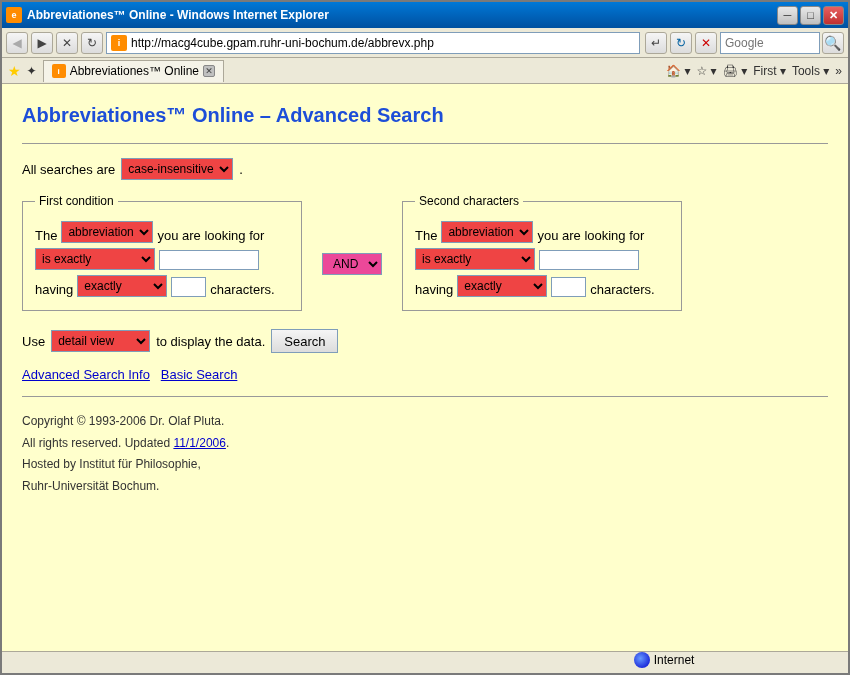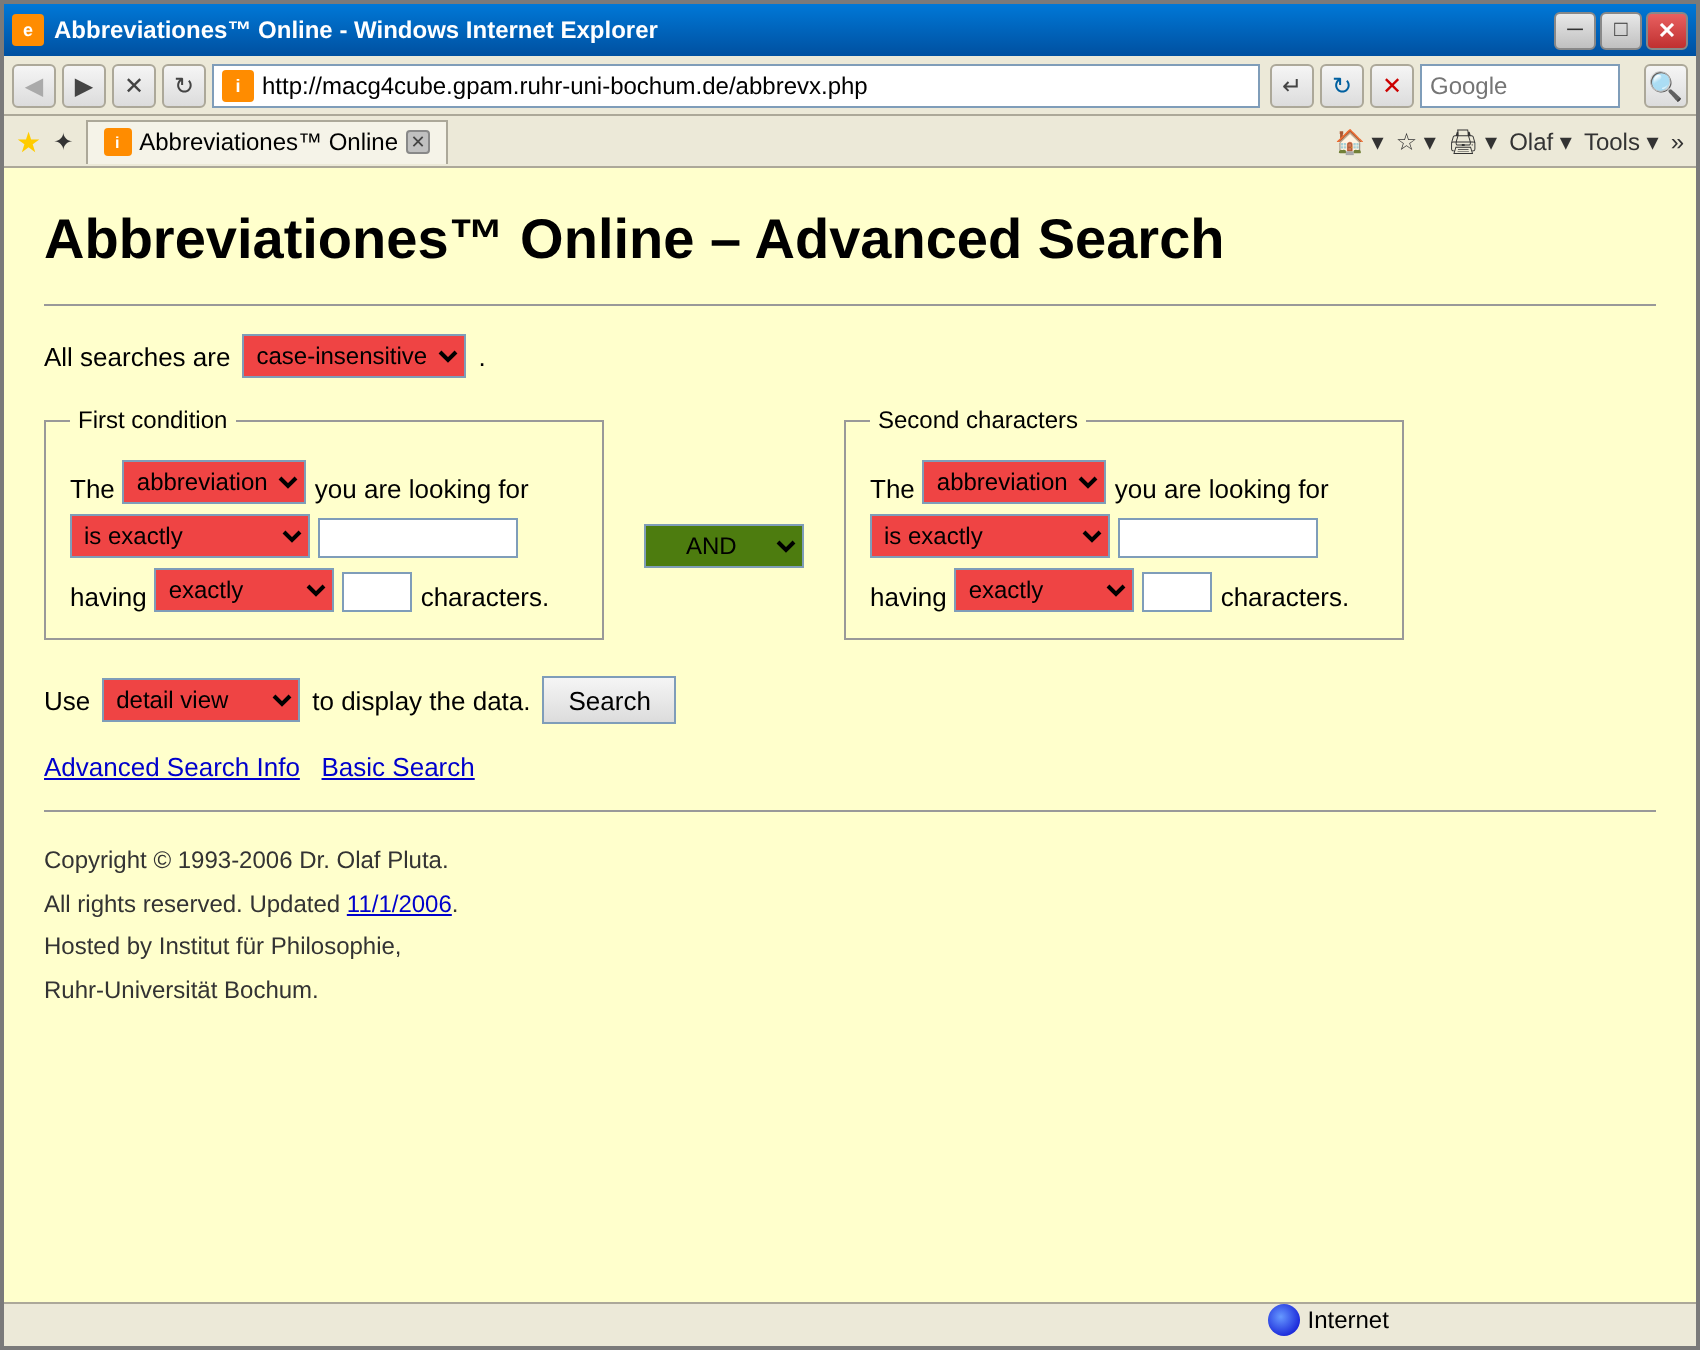--- a/index.html
+++ b/index.html
@@ -133,21 +133,21 @@
       border-radius: 3px;
       cursor: pointer;
       display: flex;
       align-items: center;
       justify-content: center;
       font-size: 12px;
     }
     .search-bar {
       display: flex;
       align-items: center;
-      gap: 12px;
+      gap: 2px;
     }
     .search-input-ie {
       width: 100px;
       height: 22px;
       border: 1px solid #7f9db9;
       background: white;
       padding: 0 4px;
       font-size: 12px;
     }
     .search-go-btn {
@@ -235,23 +235,23 @@
     .page-content {
       flex: 1;
       background: #ffffcc;
       overflow-y: auto;
       overflow-x: hidden;
       padding: 20px 20px;
       position: relative;
     }
 
     .page-title {
-      font-size: 28px;
+      font-size: 20px;
       font-weight: bold;
-      color: #000000;
+      color: #1d4ed8;
       margin-bottom: 16px;
     }
 
     .divider {
       border: none;
       border-top: 1px solid #999;
       margin: 10px 0;
     }
 
     .case-sensitivity-row {
@@ -289,22 +289,22 @@
     .text-input {
       border: 1px solid #7f9db9;
       background: white;
       height: 20px;
       padding: 0 3px;
       font-size: 12px;
     }
 
     .and-or-select {
       border: 1px solid #7f9db9;
-      background: #4d7c0f;
-      padding: 1px 16px;
+      background: #ec4899;
+      padding: 1px 6px;
       font-size: 12px;
       height: 22px;
       cursor: pointer;
       align-self: center;
       margin-top: 4px;
     }
 
     .display-row {
       display: flex;
       align-items: center;
@@ -444,21 +444,21 @@
     <span style="font-size:12px;color:#333;">✦</span>
     <div class="fav-tab">
       <div class="fav-tab-icon">i</div>
       <span style="font-size:12px;">Abbreviationes™ Online</span>
       <div class="fav-tab-close">✕</div>
     </div>
     <div class="fav-right">
       <div class="fav-tool-btn">🏠 ▾</div>
       <div class="fav-tool-btn">☆ ▾</div>
       <div class="fav-tool-btn">🖨 ▾</div>
-      <div class="fav-tool-btn">Olaf ▾</div>
+      <div class="fav-tool-btn">First ▾</div>
       <div class="fav-tool-btn">Tools ▾</div>
       <div class="fav-tool-btn">»</div>
     </div>
   </div>
 
   <div class="page-content">
 
     <h1 class="page-title">Abbreviationes™ Online – Advanced Search</h1>
 
     <hr class="divider">

